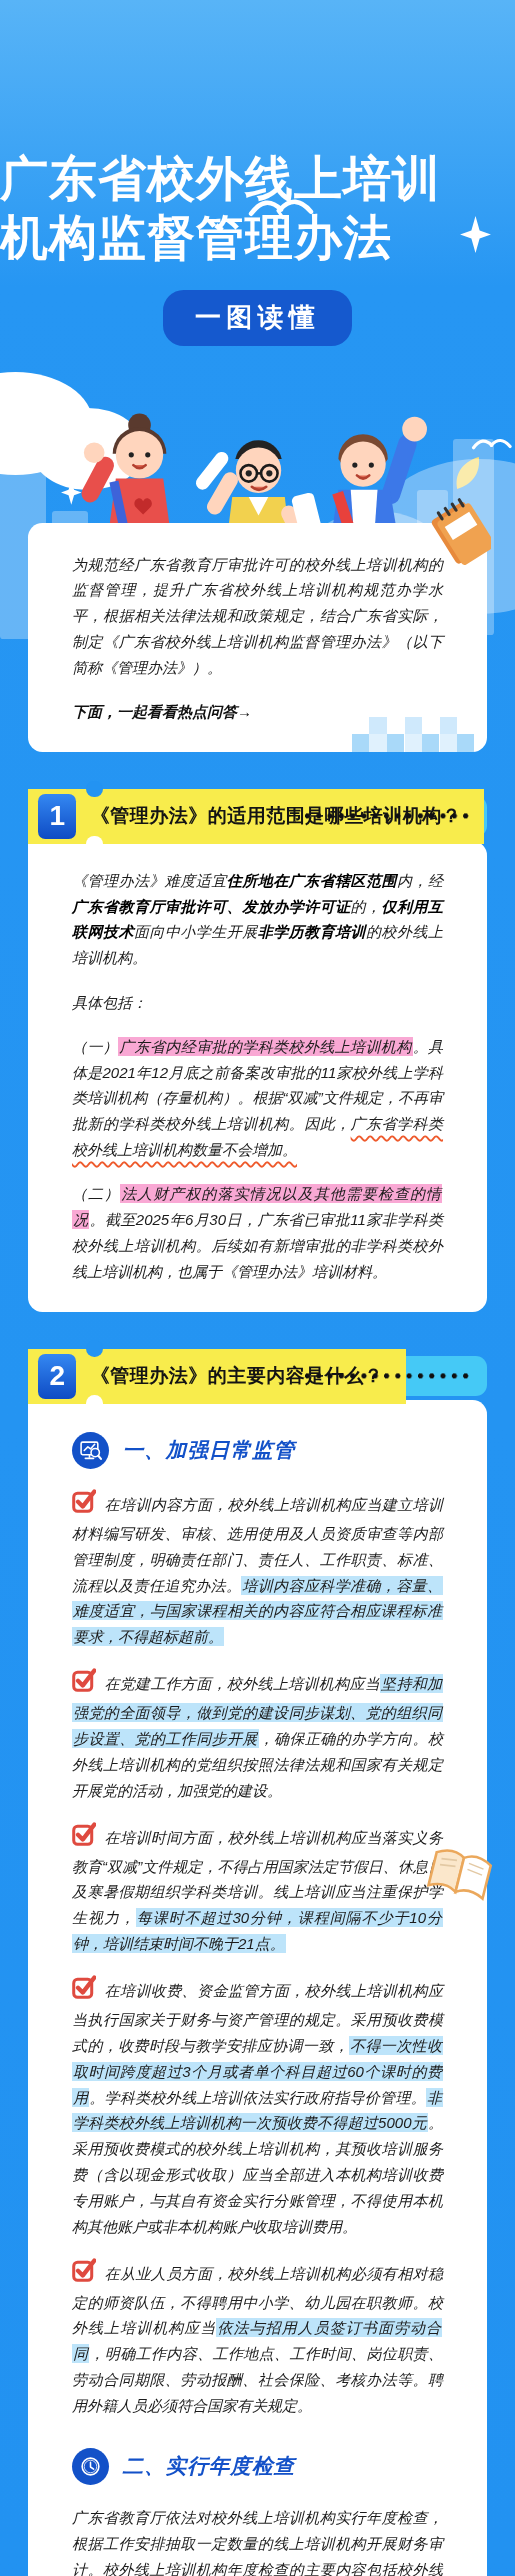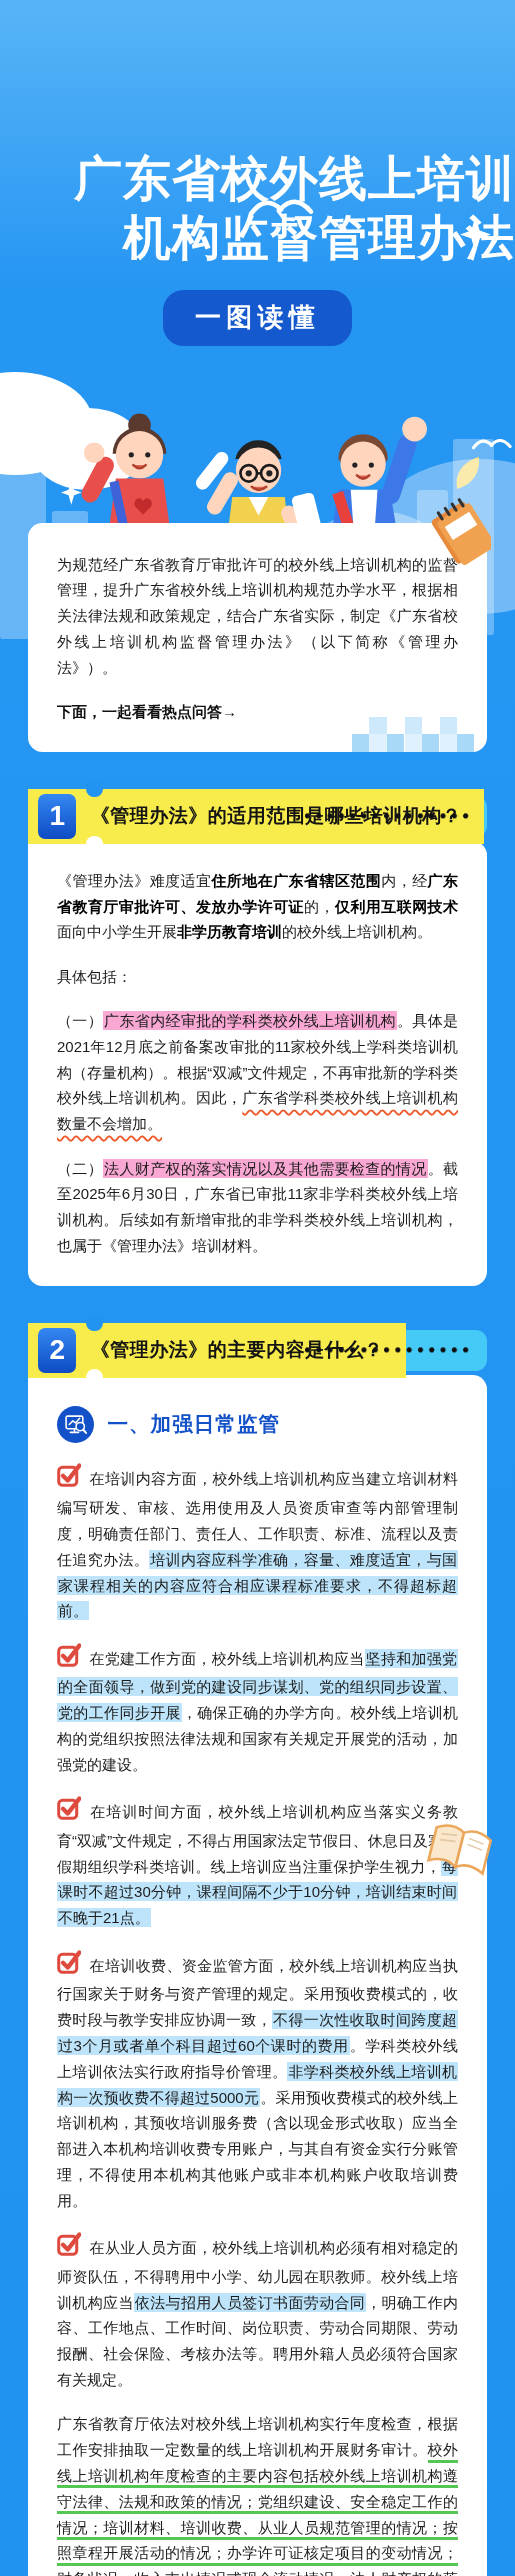--- a/index.html
+++ b/index.html
@@ -6,27 +6,27 @@
   *{box-sizing:border-box;}
   .page{position:relative;width:515px;height:4094px;margin:0 auto;overflow:hidden;
     font-family:"Liberation Sans",sans-serif;
     background:linear-gradient(180deg,#58B4F7 0%,#2696F3 7%,#2090F0 90%,#2B9AF3 100%);}
   
   .header{position:relative;z-index:1;}
   .cloud{position:absolute;background:#fff;border-radius:50%;}
   .cloud.soft{background:rgba(255,255,255,.35);}
   .bldg{position:absolute;background:rgba(255,255,255,.30);border-radius:3.1px;}
   .deco-svg{position:absolute;}
-  .title{position:relative;margin:150px 0 0;text-align:right;color:#fff;
+  .title{position:relative;margin:150px 0 0;text-align:left;color:#fff;
     font-size:48px;line-height:1.22;font-weight:900;letter-spacing:1px;z-index:3;}
   .badge{position:relative;display:block;width:max-content;margin:23px auto 0;background:#1559CE;color:#fff;
     font-size:26px;font-weight:800;letter-spacing:5.2px;padding:10.3px 32px;border-radius:20.6px;z-index:3;}
   .students{position:relative;display:block;margin:47px auto 0;z-index:4;}
   
-  .card{position:relative;background:#fff;border-radius:14.4px;margin:8px 28px;padding:27px 29px;z-index:2;}
+  .card{position:relative;background:#fff;border-radius:14.4px;margin:8px 28px;padding:27px 44px;z-index:2;font-style:italic;}
   .card.intro-card{margin-top:-40px;z-index:3;padding-top:29px;}
   .body-p{margin:0 0 18.5px;font-size:15px;line-height:1.72;color:#1c1c1c;text-align:justify;}
   .body-p:last-child{margin-bottom:0;}
   .lead-p{margin:9.3px 0 0;font-size:15px;line-height:1.72;color:#111;font-weight:700;}
   .seg-r{color:#000000;font-weight:800;}
   .seg-y{background:#f9a8d4;box-decoration-break:clone;-webkit-box-decoration-break:clone;padding:1px 1px;}
   .seg-b{background:#BDE4FA;box-decoration-break:clone;-webkit-box-decoration-break:clone;padding:1px 1px;}
   .seg-g{border-bottom:3.6px solid #54C653;padding-bottom:1.5px;box-decoration-break:clone;-webkit-box-decoration-break:clone;}
   .seg-w{text-decoration:underline;text-decoration-style:wavy;text-decoration-color:#EE5A2C;
     text-decoration-thickness:2.1px;text-underline-offset:6.2px;}
@@ -262,18 +262,28 @@
     </p>
     <p class="body-p">
       <span class="chk">
         <svg width="24" height="24" viewBox="0 0 56 56">
           <rect x="4" y="10" width="42" height="42" rx="9" fill="#fff" stroke="#DF4A3F" stroke-width="7"></rect>
           <path d="M14 30 L25 41 L52 6" fill="none" stroke="#DF4A3F" stroke-width="10" stroke-linecap="round" stroke-linejoin="round"></path>
         </svg>
       </span><span><span>在从业人员方面，校外线上培训机构必须有相对稳定的师资队伍，不得聘用中小学、幼儿园在职教师。校外线上培训机构应当</span><span class="seg-b">依法与招用人员签订书面劳动合同</span><span>，明确工作内容、工作地点、工作时间、岗位职责、劳动合同期限、劳动报酬、社会保险、考核办法等。聘用外籍人员必须符合国家有关规定。</span></span>
     </p>
 
+    <div class="subhead later">
+      <span class="subicon">
+        <svg width="23" height="23" viewBox="0 0 44 44">
+          <circle cx="22" cy="22" r="16" fill="none" stroke="#fff" stroke-width="3"></circle>
+          <circle cx="22" cy="22" r="12" fill="none" stroke="#fff" stroke-width="1.5"></circle>
+          <path d="M22 14 L22 23 L28 27" fill="none" stroke="#fff" stroke-width="3" stroke-linecap="round" stroke-linejoin="round"></path>
+        </svg>
+      </span>
+      <span class="subtitle">二、实行年度检查</span>
+    </div>
     <p class="body-p"><span>广东省教育厅依法对校外线上培训机构实行年度检查，根据工作安排抽取一定数量的线上培训机构开展财务审计。</span><span class="seg-g">校外线上培训机构年度检查的主要内容包括校外线上培训机构遵守法律、法规和政策的情况；党组织建设、安全稳定工作的情况；培训材料、培训收费、从业人员规范管理的情况；按照章程开展活动的情况；办学许可证核定项目的变动情况；财务状况，收入支出情况或现金流动情况；法人财产权的落实情况以及其他需要检查的情况。</span></p>
 
   </div>
 
 </div>
 
 
 </body></html>

